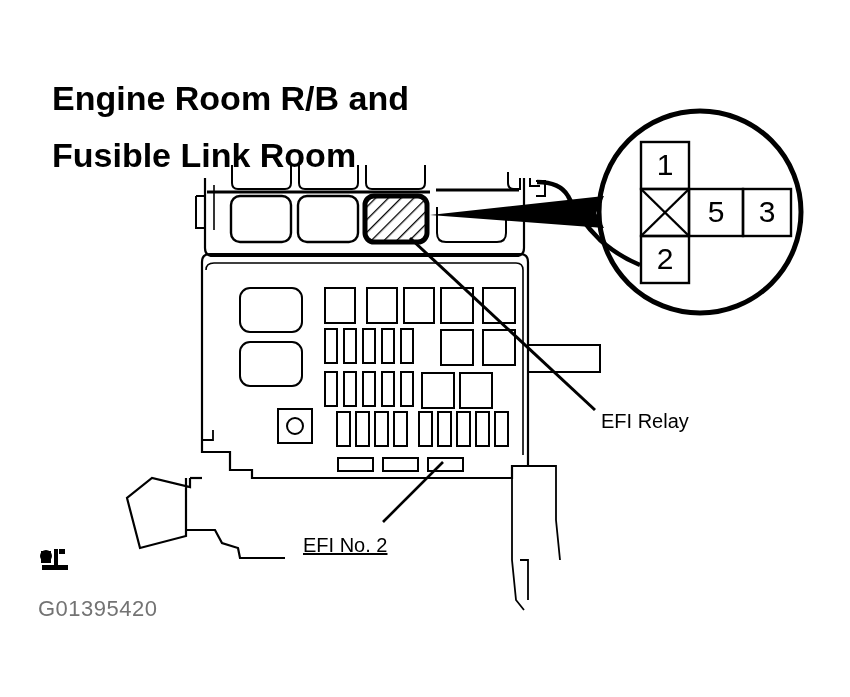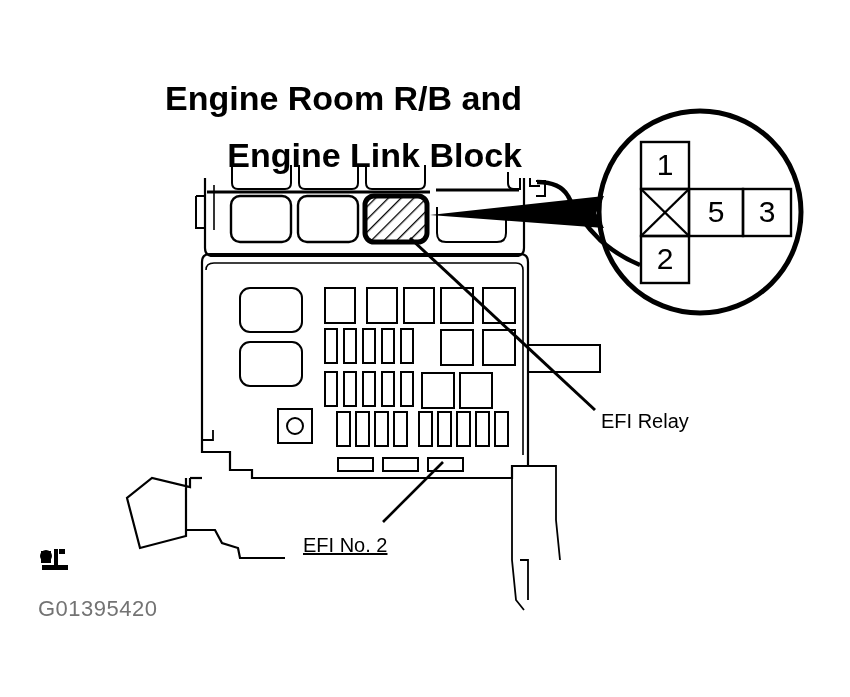--- a/index.html
+++ b/index.html
@@ -30,21 +30,20 @@
     top: 0;
     width: 850px;
     height: 697px;
     display: block;
   }
   .title-block {
     position: absolute;
     left: 52px;
     top: 70px;
     width: 470px;
-    text-align: right;
   }
   .title-line {
     font-size: 34px;
     font-weight: bold;
     line-height: 57px;
     letter-spacing: 0px;
     white-space: nowrap;
     color: #000;
   }
   .callout-label {
@@ -243,21 +242,21 @@
       <path d="M41,551 h10 v12 h-10 z"></path>
       <circle cx="46" cy="556" r="6"></circle>
       <path d="M54,549 h4 v16 h10 v5 h-26 v-5 h12 z"></path>
       <path d="M59,549 h6 v5 h-6 z"></path>
     </g>
 
   </svg>
 
   <div class="title-block">
     <div class="title-line">Engine Room R/B and</div>
-    <div class="title-line">Engine Link Block</div>
+    <div class="title-line">Fusible Link Room</div>
   </div>
 
   <div id="label-efi-relay" class="callout-label">EFI Relay</div>
 
   <div id="label-efi-no2" class="callout-label">EFI No. 2</div>
 
   <div id="figure-id">G01395420</div>
 
 </div>
 

